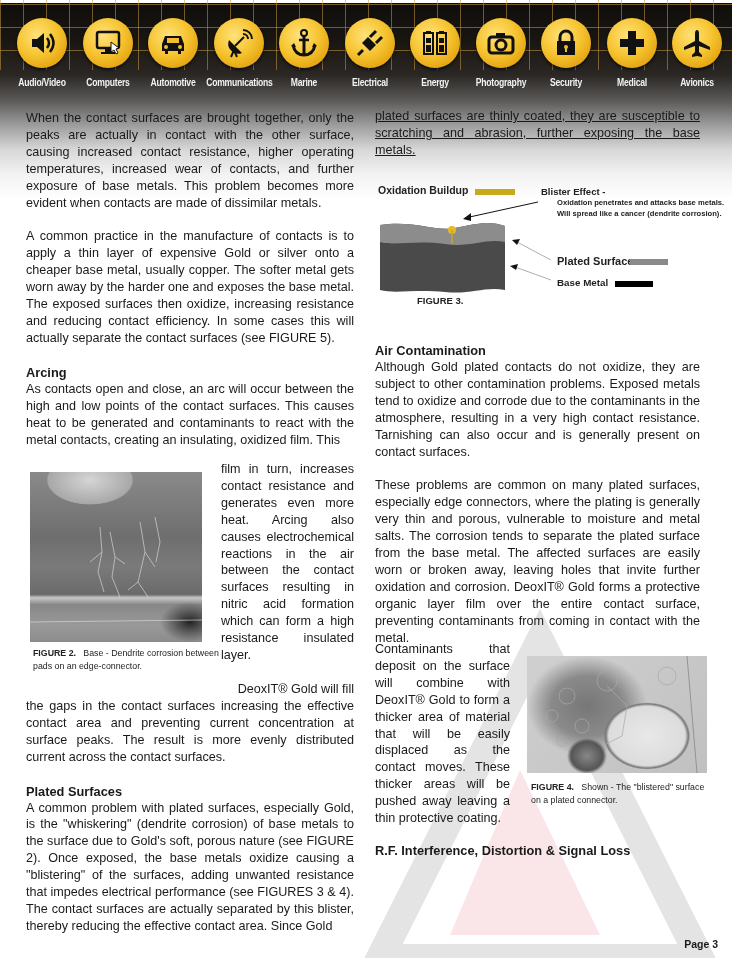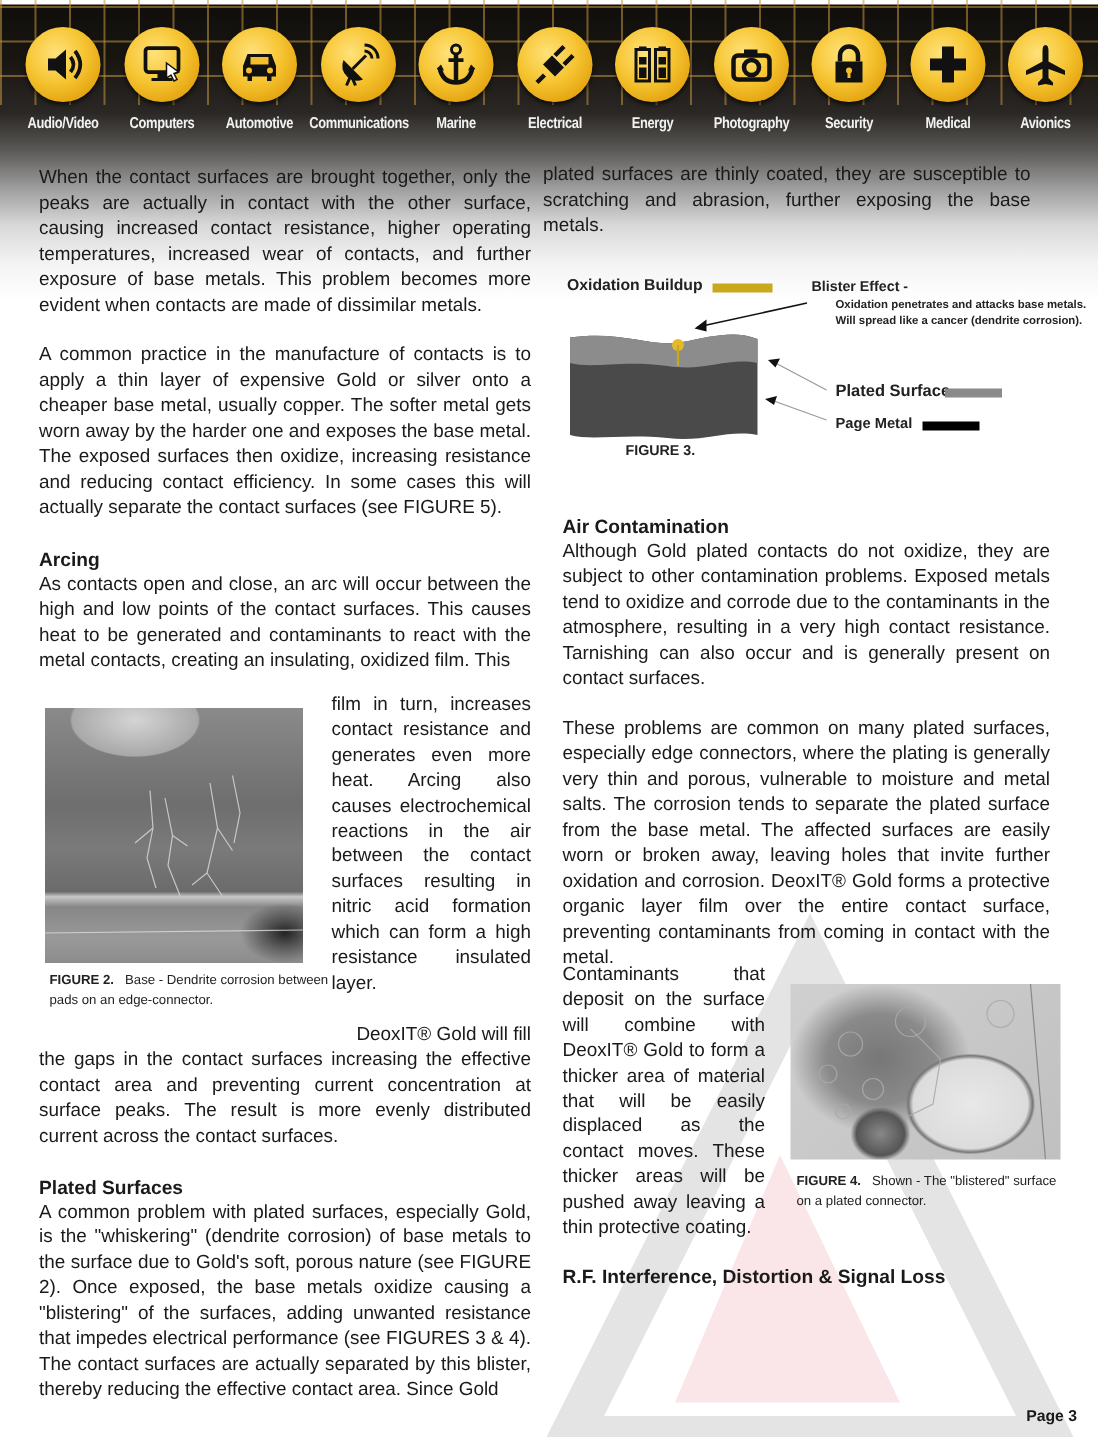--- a/index.html
+++ b/index.html
@@ -237,21 +237,21 @@
 <div class="abs" style="left:221px;top:461px;width:133px;">film in turn, increases contact resistance and generates even more heat.  Arcing also causes electrochemical reactions in the air between the contact surfaces resulting in nitric acid formation which can form a high resistance insulated layer.</div>
 
 <div class="abs" style="left:26px;top:681px;width:328px;">
   <div style="text-align:right;">DeoxIT® Gold will fill</div>
   <div>the gaps in the contact surfaces increasing the effective contact area and preventing current concentration at surface peaks.  The result is more evenly distributed current across the contact surfaces.</div>
   <div class="gap"></div>
   <h3>Plated Surfaces</h3>
   <div>A common problem with plated surfaces, especially Gold, is the "whiskering" (dendrite corrosion) of base metals to the surface due to Gold's soft, porous nature (see FIGURE 2).  Once exposed, the base metals oxidize causing a "blistering" of the surfaces, adding unwanted resistance that impedes electrical performance (see FIGURES 3 &amp; 4). The contact surfaces are actually separated by this blister, thereby reducing the effective contact area.  Since Gold</div>
 </div>
 
-<div class="abs" style="left:362px;top:108px;width:325px;">plated surfaces are thinly coated, they are susceptible to scratching and abrasion, further exposing the base metals.</div>
+<div class="abs" style="left:375px;top:108px;width:325px;text-decoration:underline;">plated surfaces are thinly coated, they are susceptible to scratching and abrasion, further exposing the base metals.</div>
 
 <div class="fig3">
   <span class="f3-label" style="left:3px;top:4px;">Oxidation Buildup</span>
   <div class="swatch" style="left:100px;top:9px;width:40px;background:#c9a91c;"></div>
   <span class="f3-label" style="left:166px;top:6px;font-size:9.5px;">Blister Effect -</span>
   <div class="f3-small" style="left:182px;top:18px;width:185px;">
     <div>Oxidation penetrates and attacks base metals.</div>
     <div>Will spread like a cancer (dendrite corrosion).</div>
     <div style="height:5px;"></div>
   </div>
@@ -262,21 +262,21 @@
     <line x1="77" y1="50" x2="77" y2="64" stroke="#c9a91c" stroke-width="1.5"></line>
     <line x1="163" y1="22" x2="90" y2="38" stroke="#111" stroke-width="1"></line>
     <polygon points="88,39 96,33 96,41" fill="#111"></polygon>
     <line x1="176" y1="80" x2="142" y2="62" stroke="#999" stroke-width="0.8"></line>
     <polygon points="137,60 145,59 142,65" fill="#111"></polygon>
     <line x1="176" y1="100" x2="140" y2="87" stroke="#999" stroke-width="0.8"></line>
     <polygon points="135,86 143,84 141,90" fill="#111"></polygon>
   </svg>
   <span class="f3-label" style="left:182px;top:75px;font-size:11px;">Plated Surface</span>
   <div class="swatch" style="left:255px;top:79px;width:38px;background:#8a8a8a;"></div>
-  <span class="f3-label" style="left:182px;top:97px;font-size:9.8px;">Page Metal</span>
+  <span class="f3-label" style="left:182px;top:97px;font-size:9.8px;">Base Metal</span>
   <div class="swatch" style="left:240px;top:101px;width:38px;background:#000;"></div>
   <span class="f3-label" style="left:42px;top:115px;font-size:9.5px;font-family:'Liberation Sans',sans-serif;">FIGURE 3.</span>
 </div>
 
 <div class="abs" style="left:375px;top:342px;width:325px;">
   <h3>Air Contamination</h3>
   <div>Although Gold plated contacts do not oxidize, they are subject to other contamination problems.  Exposed metals tend to oxidize and corrode due to the contaminants in the atmosphere, resulting in a very high contact resistance.  Tarnishing can also occur and is generally present on contact surfaces.</div>
   <div class="gap"></div>
   <div>These problems are common on many plated surfaces, especially edge connectors, where the plating is generally very thin and porous, vulnerable to moisture and metal salts.  The corrosion tends to separate the plated surface from the base metal.  The affected surfaces are easily worn or broken away, leaving holes that invite further oxidation and corrosion.  DeoxIT® Gold forms a protective organic layer film over the entire contact surface, preventing contaminants from coming in contact with the metal.</div>
 </div>

